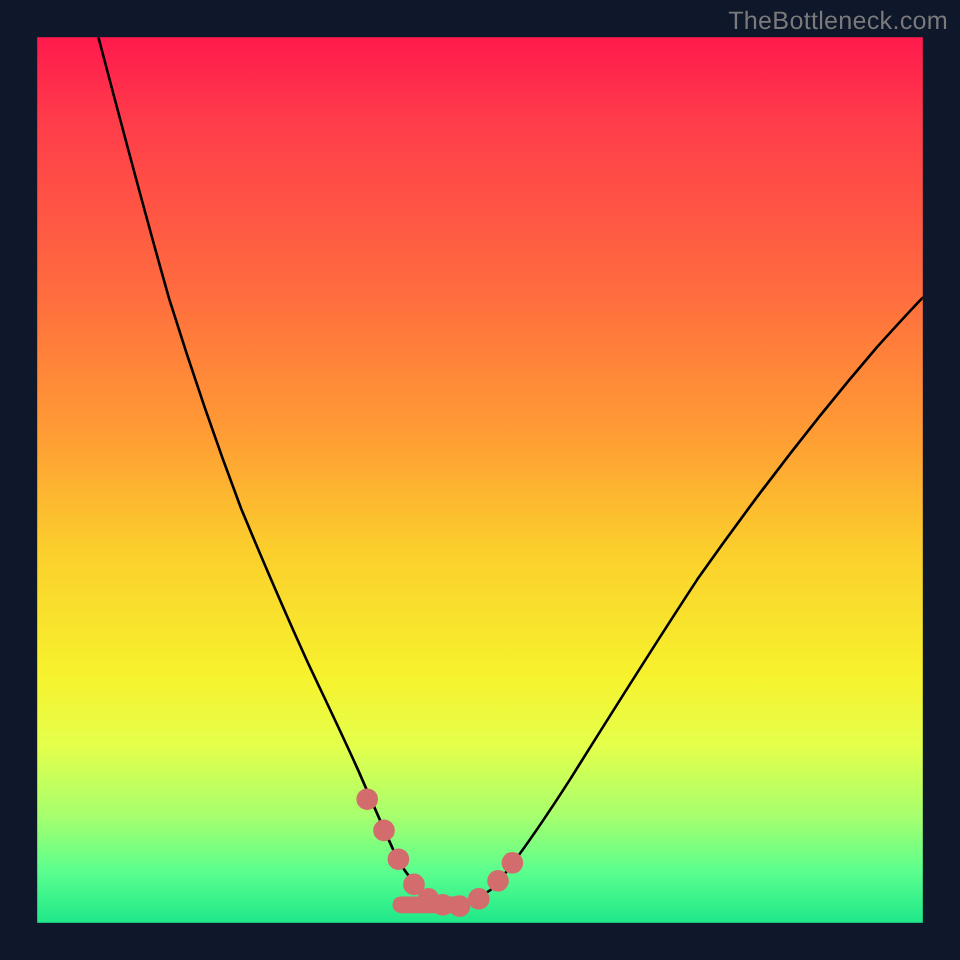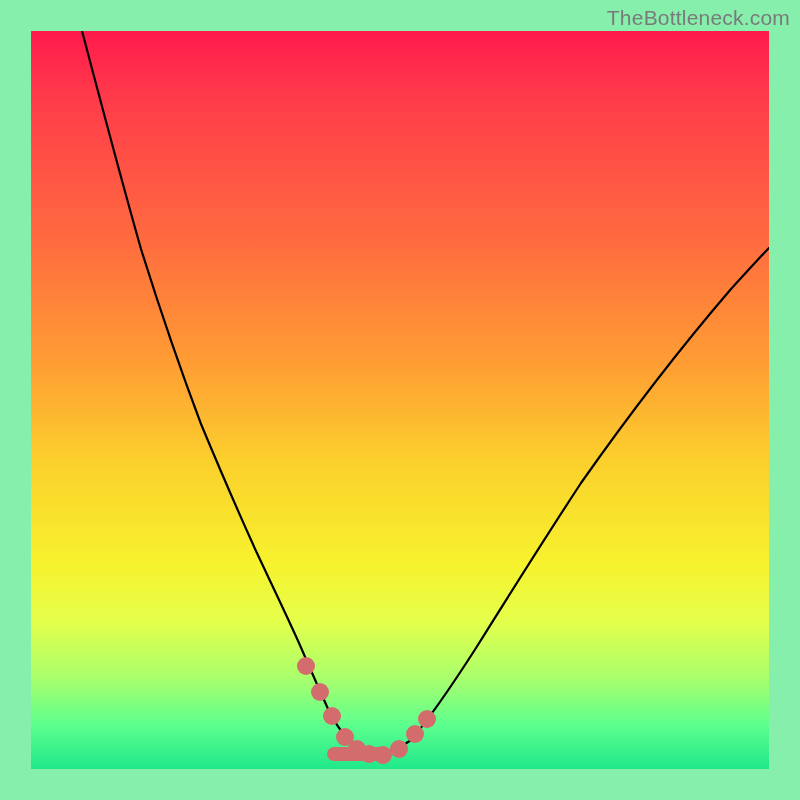--- a/index.html
+++ b/index.html
@@ -10,21 +10,21 @@
     background: #000;
     overflow: hidden;
     font-family: Arial, Helvetica, sans-serif;
   }
   .frame {
     position: absolute;
     top: 0;
     left: 0;
     width: 800px;
     height: 800px;
-    background: #86efac;
+    background: #0f172a;
   }
   .plot-area {
     position: absolute;
     top: 31px;
     left: 31px;
     width: 738px;
     height: 738px;
     
     background: linear-gradient(
       to bottom,

